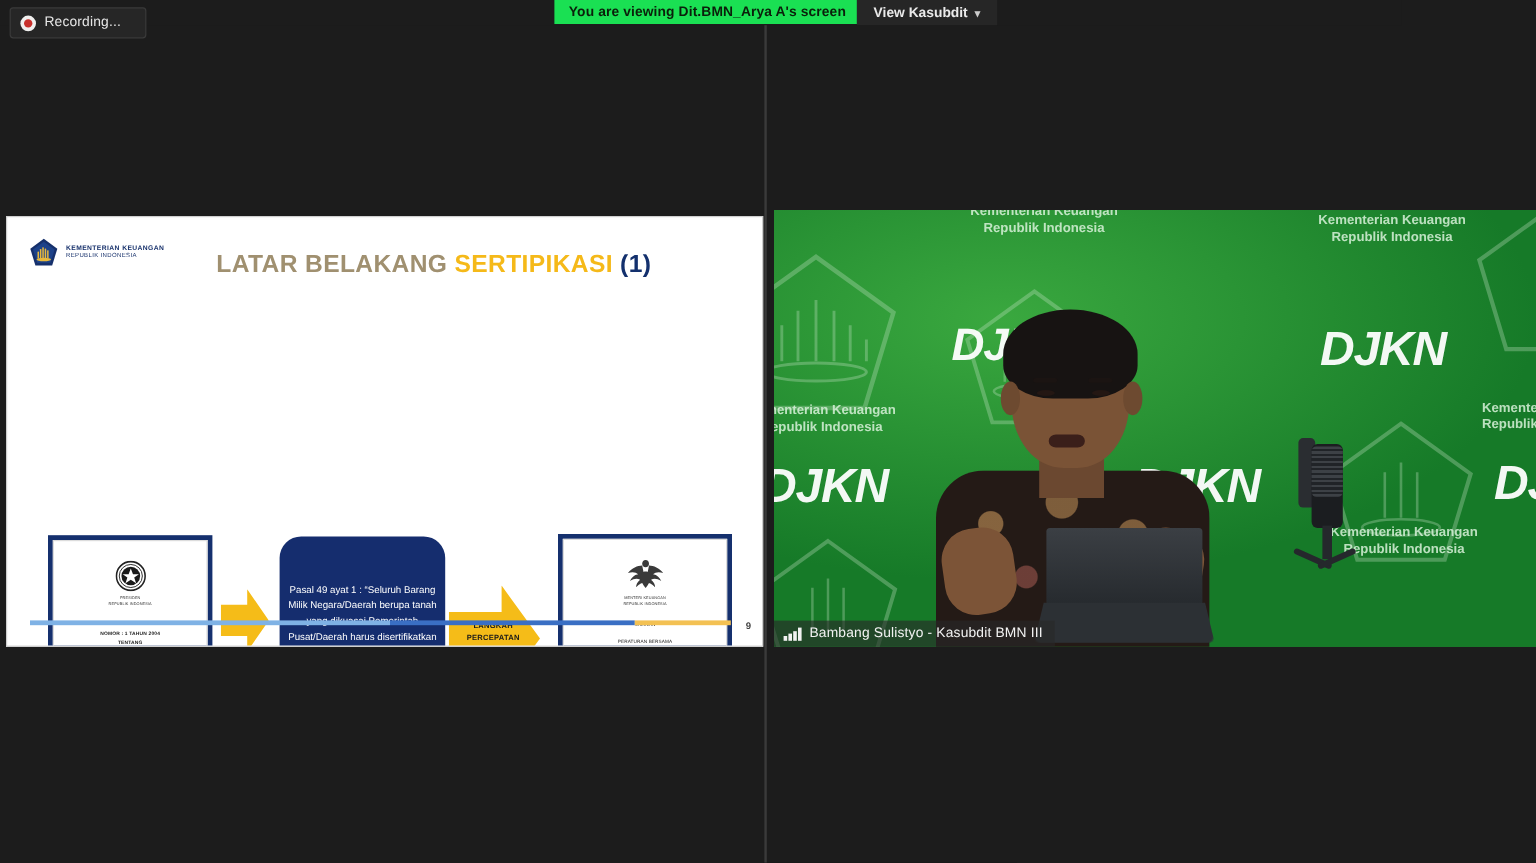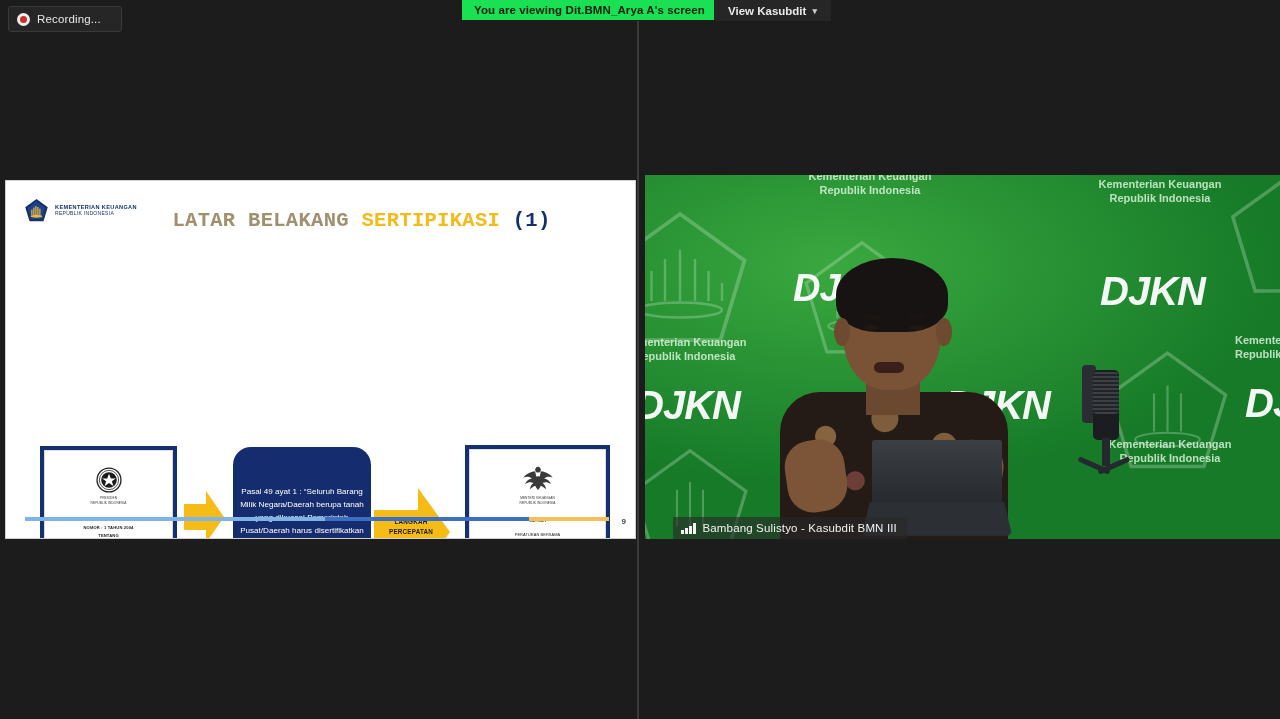--- a/index.html
+++ b/index.html
@@ -54,21 +54,21 @@
   }
   .slide-logo { position: absolute; left: 18px; top: 17px; display: flex; align-items: center; gap: 6px; }
   .kemenkeu-mark { width: 25px; height: 25px; position: relative; }
   .kk-text { line-height: 1.15; }
   .kk-t1 { font-size: 5.6px; font-weight: bold; color: #16306b; letter-spacing: .35px; }
   .kk-t2 { font-size: 5.0px; color: #16306b; letter-spacing: .3px; }
 
   .slide-title {
     position: absolute; left: 0; top: 28px; width: 631px;
     text-align: center; padding-left: 80px;
-    font-family: Liberation Mono, monospace;
+    font-family: Liberation Sans, sans-serif;
     font-size: 20.5px; font-weight: bold; letter-spacing: .3px;
     white-space: nowrap;
   }
   .t-a { color: #a09070; }
   .t-b { color: #f5b919; }
   .t-c { color: #13306d; }
 
   
   .doc-card { position: absolute; background: #15306e; padding: 4px; }
   .doc-inner {
@@ -395,21 +395,21 @@
       <div class="laptop-base" style="left:221px; top:325px;"></div>
 
       <div class="mic-shield" style="left:437px; top:190px;"></div>
       <div class="mic-body" style="left:448px; top:195px;"></div>
       <div class="mic-grill" style="left:448px; top:197px;"></div>
       <div class="mic-stem" style="left:457px; top:263px;"></div>
       <div class="mic-leg" style="left:432px; top:288px; width:34px; transform:rotate(24deg);"></div>
       <div class="mic-leg" style="left:452px; top:288px; width:34px; transform:rotate(-24deg);"></div>
     </div>
 
-    <div class="name-tag" style="left:0;margin-left:28px;">
+    <div class="name-tag" style="left:0;">
       <span class="bars">
           <i></i>
           <i></i>
           <i></i>
           <i></i>
         </span>
       <span>Bambang Sulistyo - Kasubdit BMN III</span>
     </div>
   </div>
 

